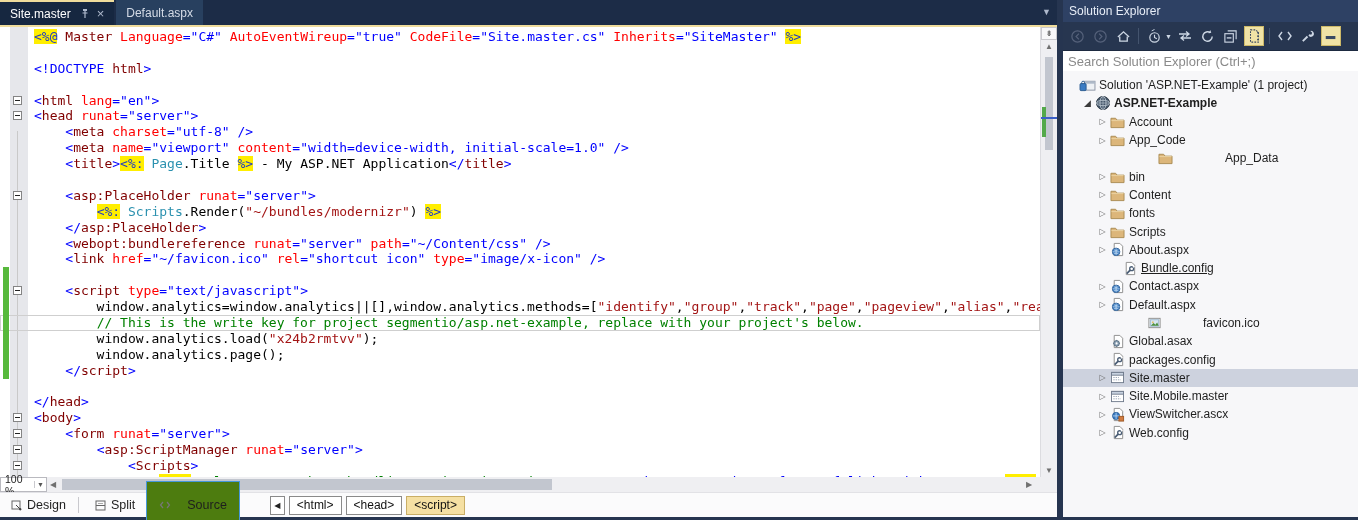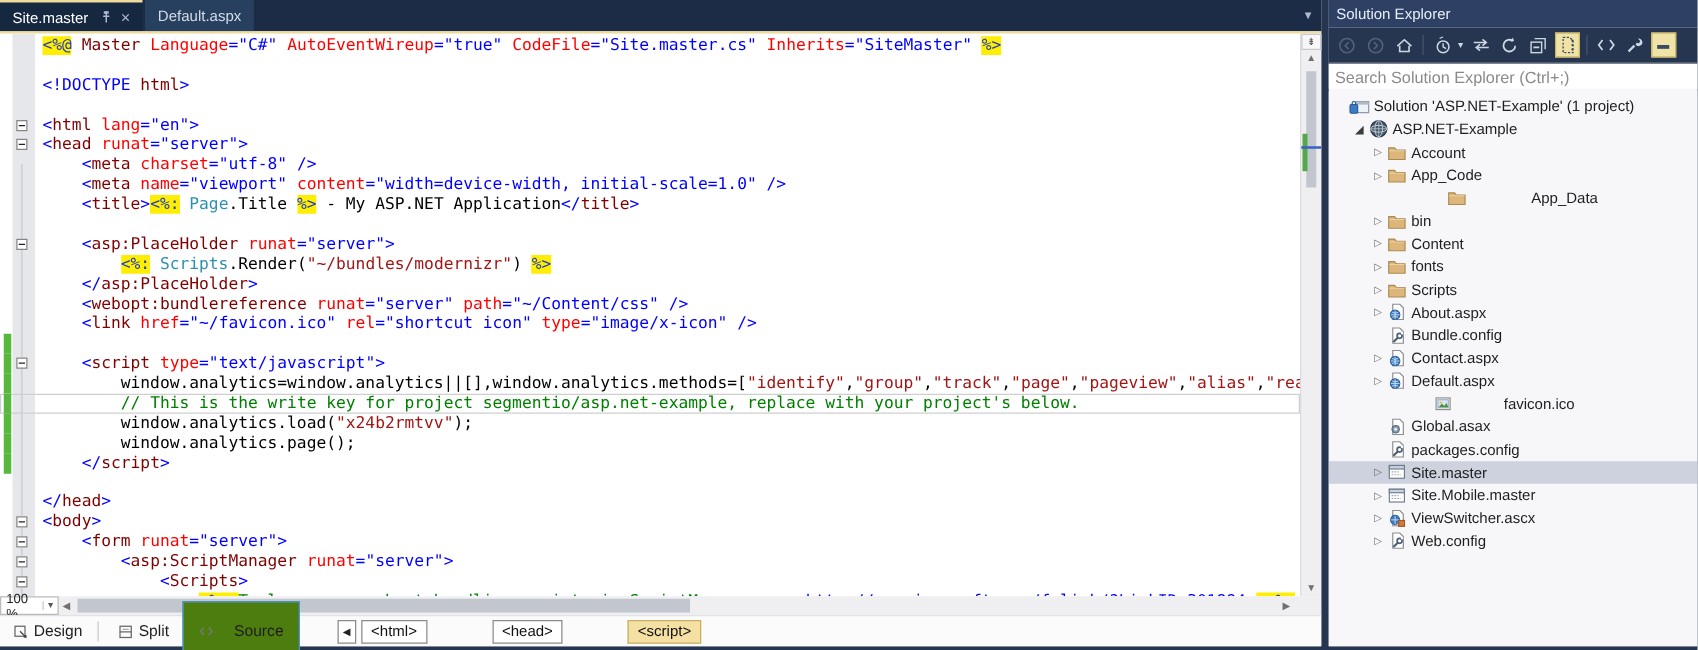--- a/index.html
+++ b/index.html
@@ -75,21 +75,21 @@
   .se-search{height:21px;background:#fff;border-top:1px solid #1d2a40;display:flex;align-items:center;}
   .se-search input{border:none;outline:none;width:100%;height:100%;font-family:"Liberation Sans",sans-serif;font-size:13px;color:#444;padding-left:5px;}
   .se-search input::placeholder{color:#8a8a8a;}
   .se-tree{position:absolute;left:0;right:0;top:73px;bottom:0;background:#f7f7f9;padding-top:3px;overflow:hidden;}
   .tree-row{height:18.3px;display:flex;align-items:center;font-size:12px;color:#1e1e1e;white-space:nowrap;}
   .tree-row.selected{background:#cdd2de;}
   .tree-row .exp{width:13px;text-align:center;font-size:8px;color:#6d6d6d;flex:0 0 13px;}
   .tree-row .exp.open{color:#3c3c3c;font-size:9px;}
   .tree-row .ticon{width:17px;display:inline-flex;justify-content:center;flex:0 0 17px;}
   .tree-row .tlabel{margin-left:3px;}
-  .tree-row.bold .tlabel{font-weight:normal;}
+  .tree-row.bold .tlabel{font-weight:bold;}
 </style>
 </head>
 <body>
 
 <div class="app">
 
   <div class="editor">
     <div class="tabstrip">
       <div class="tab active">
         <span>Site.master</span>
@@ -186,21 +186,21 @@
       </div>
       <div class="viewbtn selected">
         <span class="vicon">
           <svg width="12" height="10" viewBox="0 0 12 10">
               <path d="M4 2L1.5 5 4 8M8 2l2.5 3L8 8" stroke="#777" fill="none" stroke-width="1.2"></path>
             </svg>
         </span>
         <span>Source</span>
       </div>
       <div class="crumb-back">◀</div>
-      <div style="display:flex;align-items:center;gap:48px;" id="crumbs">
+      <div style="display:flex;align-items:center;" id="crumbs">
           <div class="crumb">&lt;html&gt;</div>
           <div class="crumb">&lt;head&gt;</div>
           <div class="crumb active">&lt;script&gt;</div>
         </div>
     </div>
   </div>
 
   <div class="se">
     <div class="se-title">
       <span>Solution Explorer</span>
@@ -380,21 +380,21 @@
           <span class="exp">▷</span>
           <span class="ticon">
             <svg width="15" height="15" viewBox="0 0 16 16">
               <path d="M4.5 1.5h6l3 3v10h-9z" fill="#fff" stroke="#8c8c8c"></path>
               <circle cx="6.5" cy="10.5" r="4" fill="#3b7cc4" stroke="#2a5d96"></circle>
               <path d="M2.7 10.5h7.6M6.5 6.7v7.6M4 8.3a4.5 4.5 0 0 0 5 0M4 12.7a4.5 4.5 0 0 1 5 0" stroke="#d8e9f8" stroke-width=".7" fill="none"></path>
             </svg>
           </span>
           <span class="tlabel">About.aspx</span>
         </div>
-        <div class="tree-row" style="padding-left: 33px;">
+        <div class="tree-row" style="padding-left: 45px; text-decoration: underline;">
           <span class="exp"></span>
           <span class="ticon">
             <svg width="15" height="15" viewBox="0 0 16 16">
               <path d="M4.5 1.5h6l3 3v10h-9z" fill="#fff" stroke="#8c8c8c"></path>
               <path d="M5 13.5l4-4" stroke="#4a5d75" stroke-width="1.8"></path>
               <circle cx="10.3" cy="8.2" r="2.1" fill="none" stroke="#4a5d75" stroke-width="1.4"></circle>
               <path d="M11.8 6.7l1.4-1.4" stroke="#fff" stroke-width="1.6"></path>
             </svg>
           </span>
           <span class="tlabel">Bundle.config</span>

